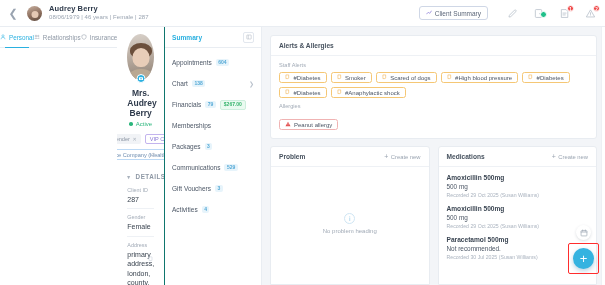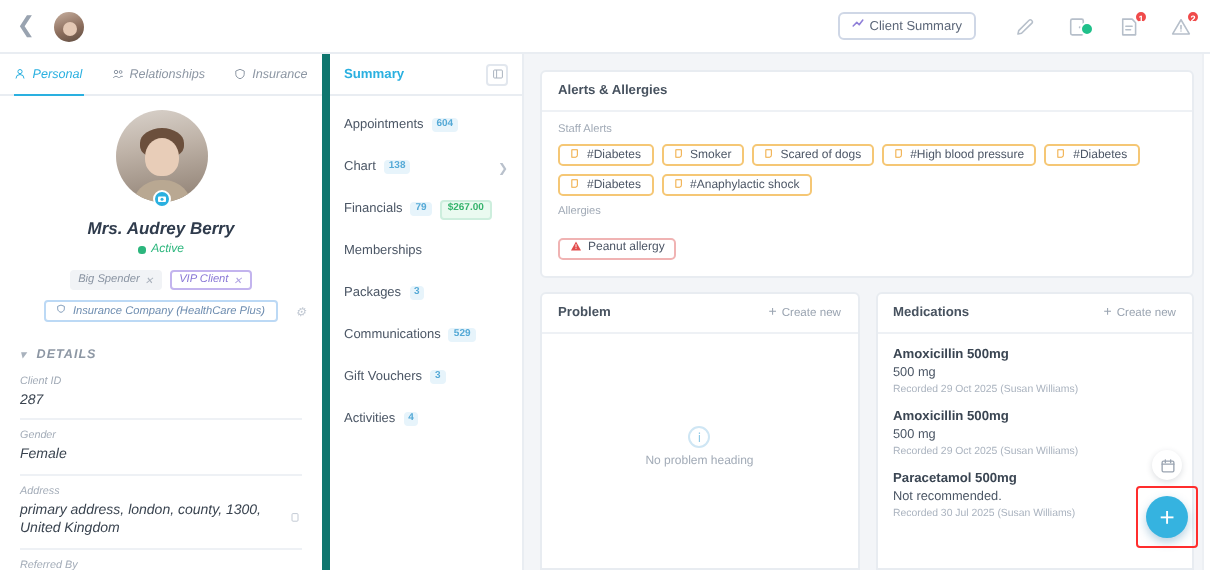--- a/index.html
+++ b/index.html
@@ -57,22 +57,22 @@
     background:#f04a4a; color:#fff; font-size:4.6px; line-height:7px;
     text-align:center; font-weight:700; border:.5px solid #fff;
   }
   .badge-dot.green { background:#20c08a; right:-2px; top:4px; }
 
   
   .body { flex:1 1 auto; display:flex; min-height:0; }
 
   
   .col-left {
-    width: 165px; flex: 0 0 165px; border-right: 4px solid #0f766e;
-    display:flex; flex-direction:column; min-height:0; background:#fff;font-style:italic;
+    width: 165px; flex: 0 0 165px; border-right: 1px solid #0f766e;
+    display:flex; min-height:0; background:#fff;
   }
   .tabs { display:flex; height: 21px; flex:0 0 21px; border-bottom:1px solid #e9edf2; }
   .tab {
     flex:1 1 auto; display:flex; align-items:center; justify-content:center; gap:3px;
     font-size:6.3px; color:#8d97a4; cursor:pointer; position:relative;
   }
   .tab.active { color:#2ab0e0; }
   .tab.active::after{
     content:""; position:absolute; left:14%; right:14%; bottom:-1px; height:1.5px; background:#2ab0e0;
   }
@@ -252,20 +252,24 @@
 </head>
 <body>
 
 <div class="app">
 
   <div class="topbar">
     <div class="back-chevron">❮</div>
 
     <div class="avatar-sm"></div>
 
+    <div class="hdr-text">
+      <div class="hdr-name">Audrey Berry</div>
+      <div class="hdr-meta">08/06/1979 | 46 years | Female | 287</div>
+    </div>
 
     <div class="topbar-spacer"></div>
 
     <div class="client-summary-btn">
       <span class="cs-icon">
         <svg width="6" height="6" viewBox="0 0 10 10">
             <path d="M1 7 L4 4 L6 6 L9 2" stroke="currentColor" stroke-width="1.3" fill="none" stroke-linecap="round" stroke-linejoin="round"></path>
           </svg>
       </span>
       <span>Client Summary</span>

